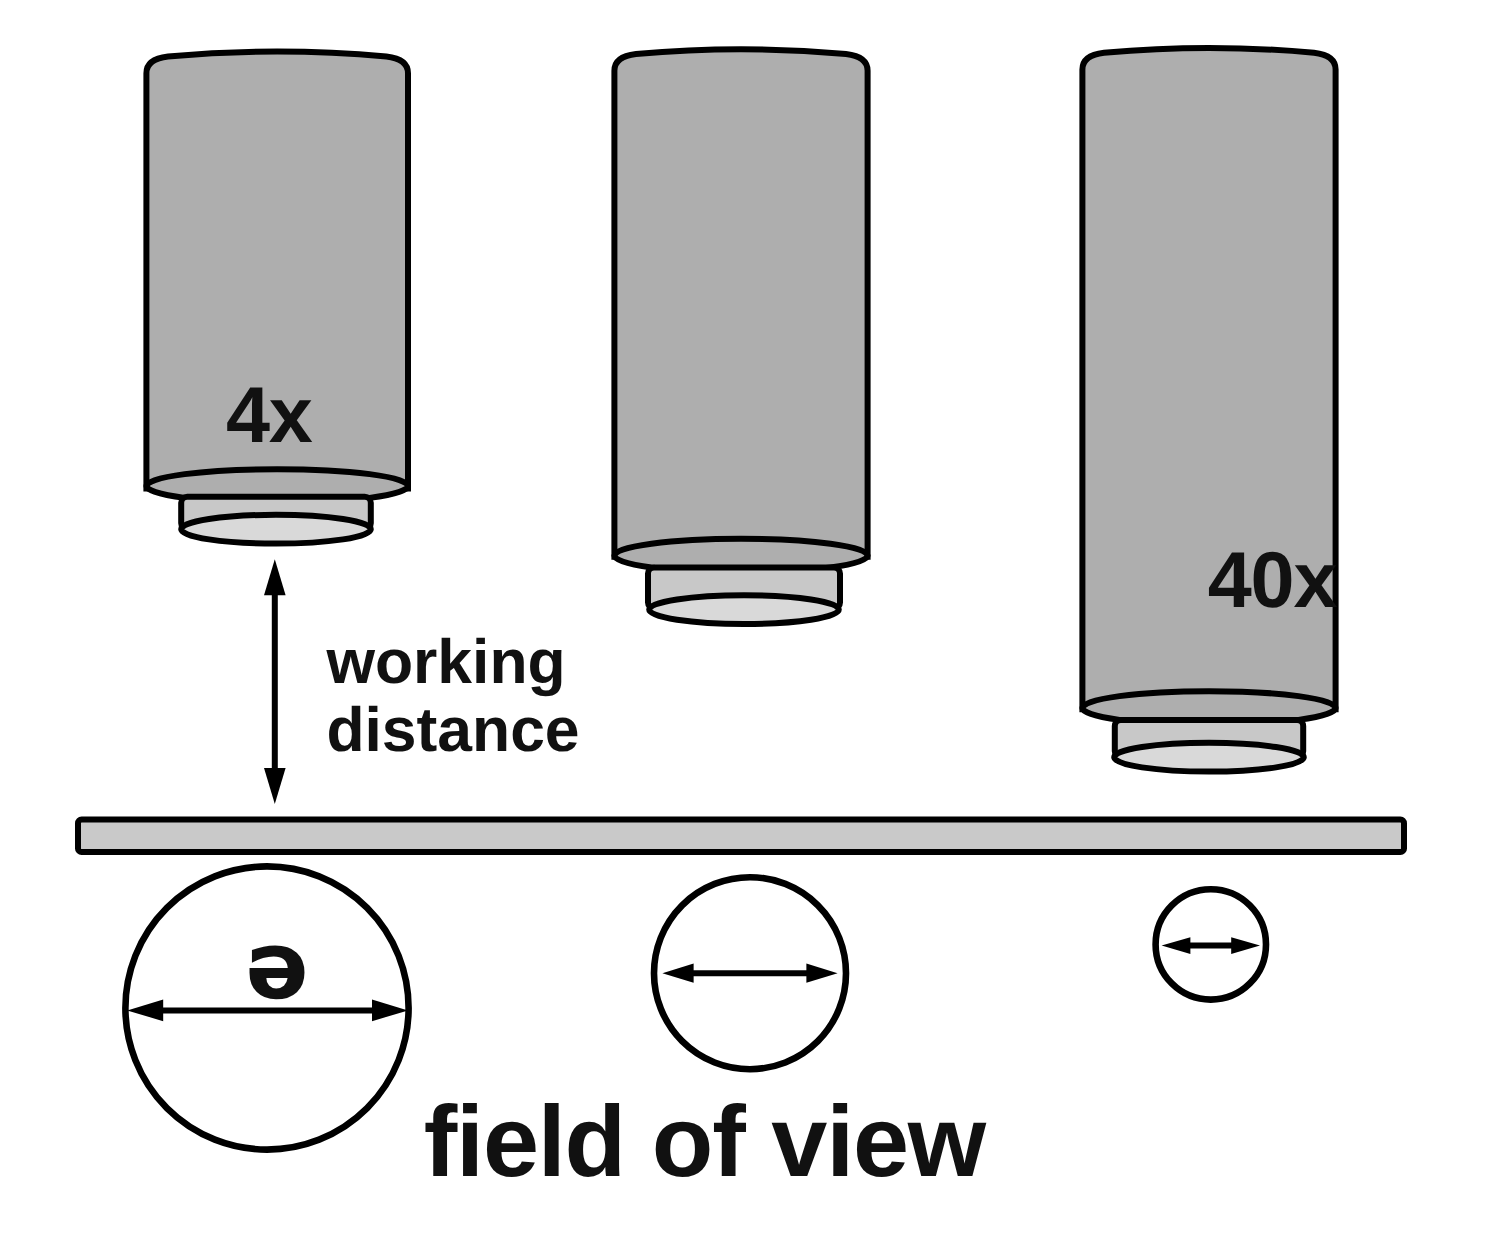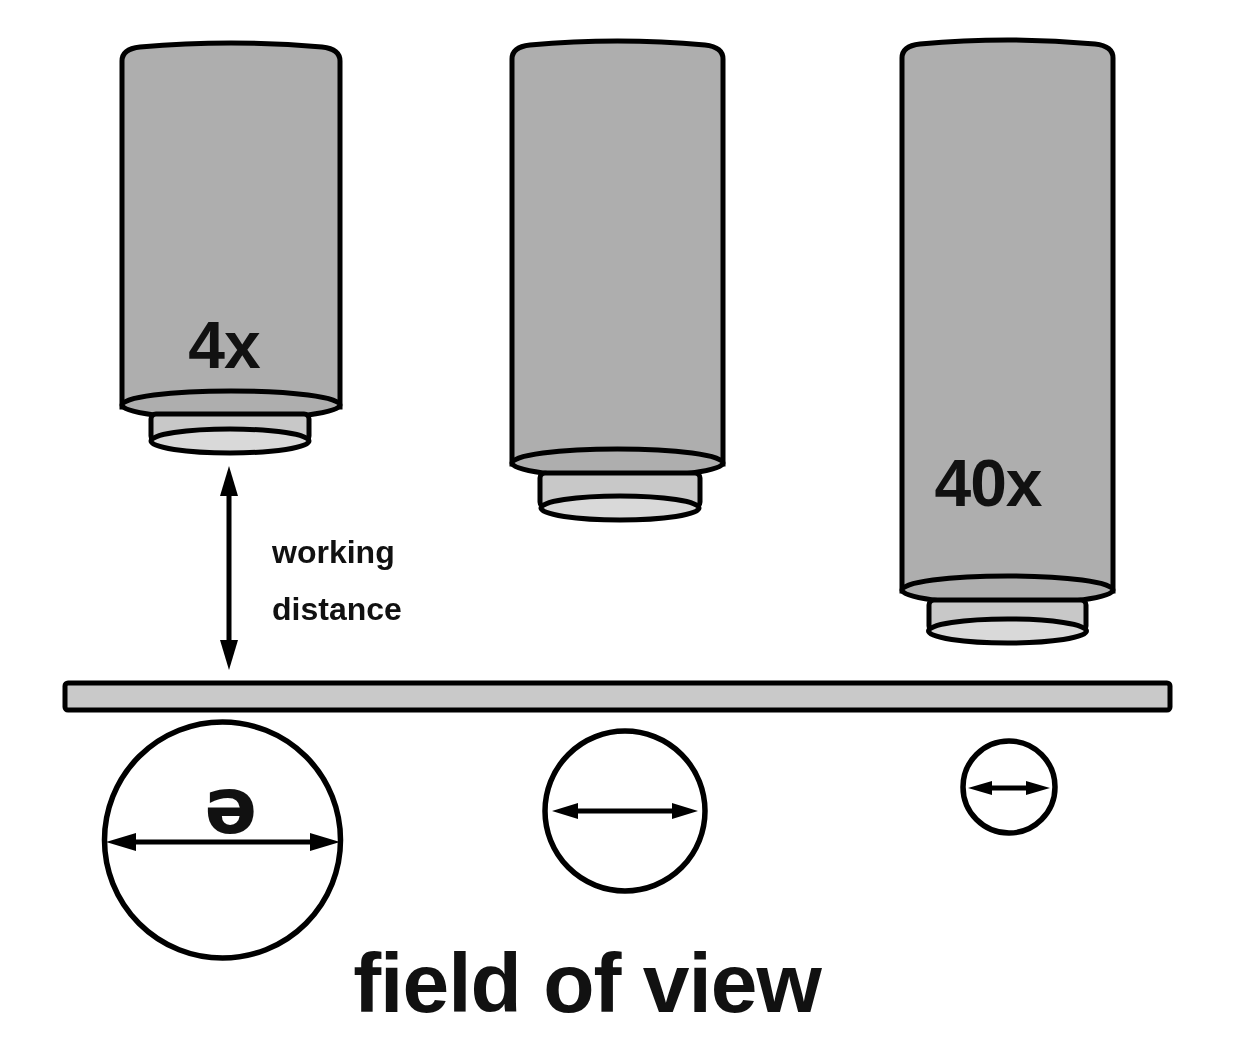--- a/index.html
+++ b/index.html
@@ -48,37 +48,36 @@
   }
   .objective-label {
     font-size: 66px;
     font-weight: 600;
     letter-spacing: -1px;
   }
   .wd-label {
     left: 272px;
     top: 524px;
     width: 195px;
-    font-size: 32px;
+    font-size: 52px;
     font-weight: 600;
     line-height: 57px;
     white-space: normal;
   }
   .specimen-letter {
     font-family: "DejaVu Sans", sans-serif;
     font-size: 78px;
     font-weight: 600;
     line-height: 1;
   }
   .fov-label {
     font-size: 84px;
     font-weight: 600;
     transform: translateX(-50%);
     letter-spacing: -1px;
-    margin-top: 32px;
   }
 </style>
 </head>
 <body>
 
 <div id="canvas">
 
   <svg id="diagram-svg" viewBox="0 0 1250 1044" xmlns="http://www.w3.org/2000/svg">
 
     <g>
@@ -134,21 +133,21 @@
         <line class="shaft" x1="986" y1="788" x2="1032" y2="788"></line>
         <polygon class="arrowhead" points="968,788 992,781 992,795"></polygon>
         <polygon class="arrowhead" points="1050,788 1026,781 1026,795"></polygon>
       </g>
     </g>
   </svg>
 
   <div class="label centered objective-label" style="left:224px; top:345px;">4x</div>
 
 
-  <div class="label centered objective-label" style="left:988px; top:483px;">40x</div>
+  <div class="label centered objective-label" style="left:1060px; top:483px;">40x</div>
 
   <div class="label wd-label">working distance</div>
 
   <div class="label centered specimen-letter" style="left:231px; top:806px;">ə</div>
 
   <div class="label fov-label" style="left:587px; top:903px;">field of view</div>
 
 </div>
 
 </body></html>

